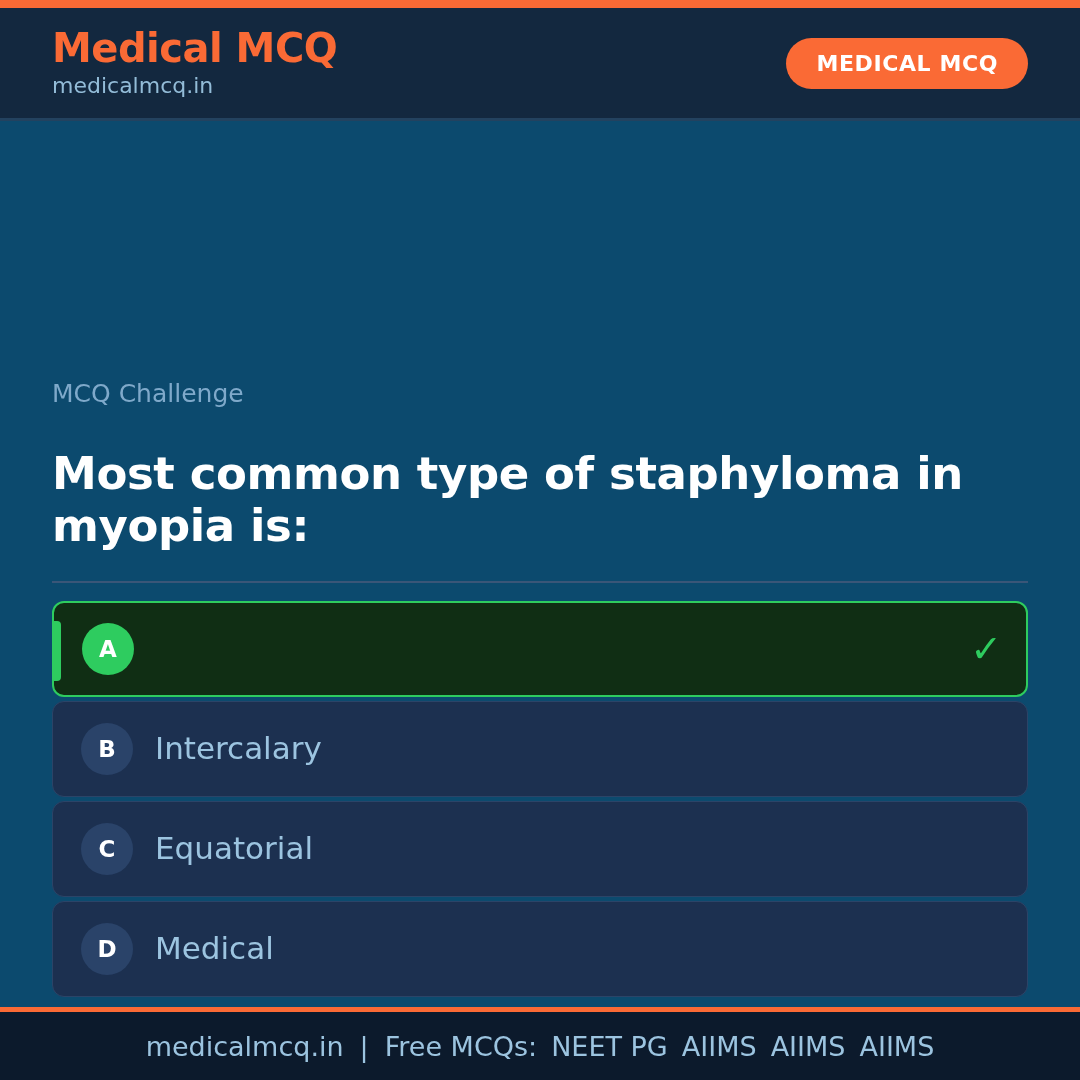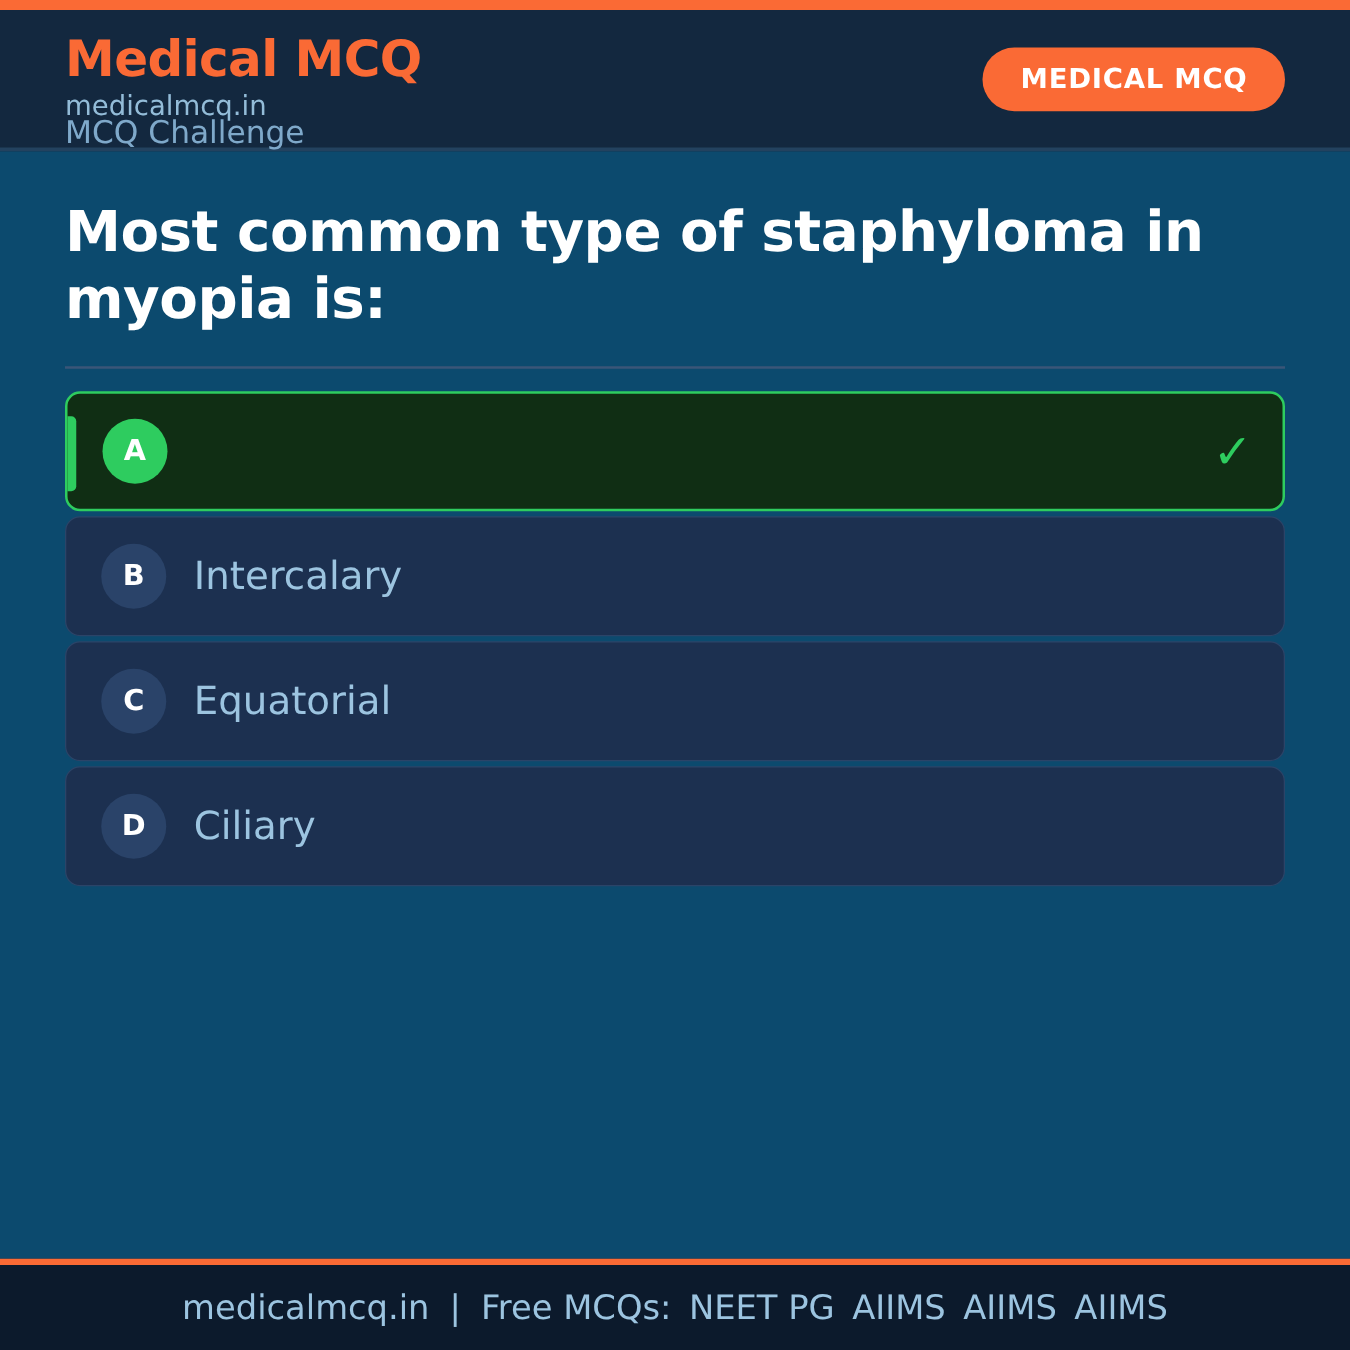--- a/index.html
+++ b/index.html
@@ -45,23 +45,23 @@
   .header-badge {
     background:#fa6a35; color:#ffffff;
     font-size:22px; font-weight:bold; letter-spacing:0.6px;
     padding:13px 30px; border-radius:26px;
     white-space:nowrap;
   }
 
   
   .main {
     flex:1 1 auto;
-    padding:0 52px;
+    padding:10px 52px;
     display:flex; flex-direction:column;
-    justify-content:flex-start;
+    justify-content:flex-end;
   }
   .content { width:100%; margin-top:-30px; }
 
   .eyebrow {
     font-size:25px; color:#7fa9ca;
     margin-bottom:6px; line-height:1.2;
   }
   .question {
     font-size:45px; font-weight:bold; color:#ffffff;
     line-height:1.17; letter-spacing:-0.4px;
@@ -169,21 +169,21 @@
           <div class="opt-text">Intercalary</div>
         </div>
 
         <div class="option">
           <div class="badge">C</div>
           <div class="opt-text">Equatorial</div>
         </div>
 
         <div class="option">
           <div class="badge">D</div>
-          <div class="opt-text">Ciliary</div>
+          <div class="opt-text">Medical</div>
         </div>
 
       </div>
     </div>
   </div>
 
   <div class="footer">
     <div class="footer-text"><span>medicalmcq.in</span><span class="footer-sep">|</span><span>Free MCQs:</span><span class="footer-exam">NEET PG</span><span class="footer-exam">AIIMS</span><span class="footer-exam">AIIMS</span><span class="footer-exam">AIIMS</span></div>
   </div>
 

